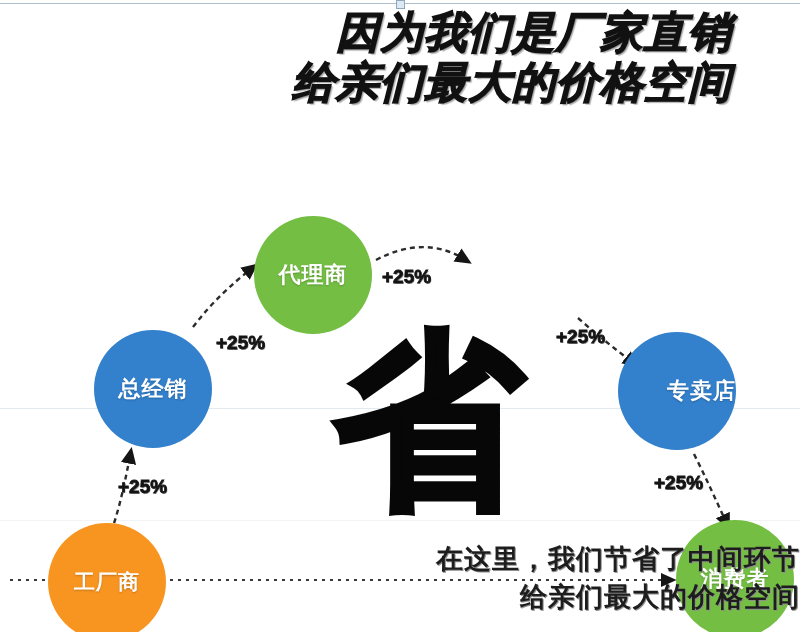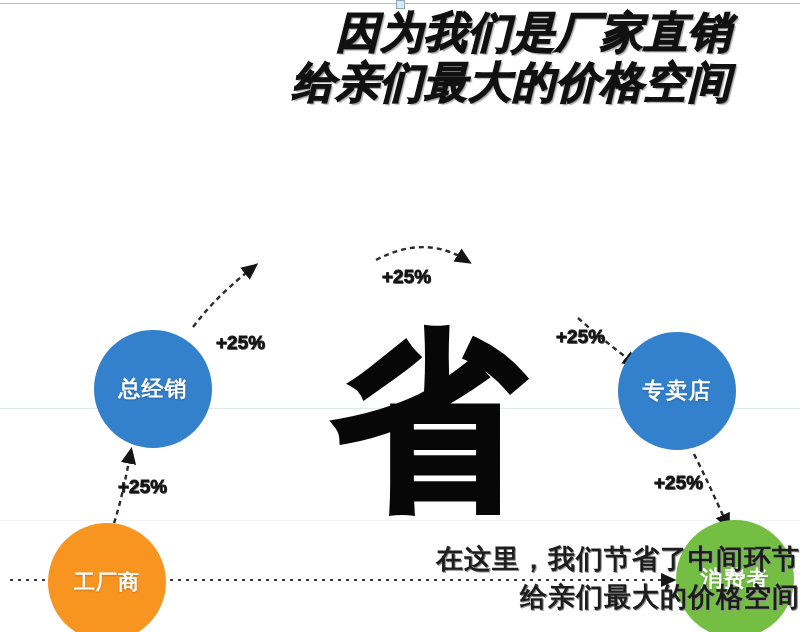--- a/index.html
+++ b/index.html
@@ -99,21 +99,21 @@
     color: #ffffff;
     font-weight: bold;
     font-size: 22px;
     letter-spacing: 1px;
     text-shadow: 0 1px 2px rgba(0,0,0,.22);
   }
   .node.n-factory   { left: 48px;  top: 523px; width: 118px; height: 118px; background: #f89521; font-size: 21px;}
   .node.n-general   { left: 94px; top: 330px; width: 118px; height: 118px; background: #3380cc; }
   .node.n-agent     { left: 254px; top: 216px; width: 118px; height: 118px; background: #74bf43; }
   .node.n-wholesale { left: 466px; top: 216px; width: 118px; height: 118px; background: #f89521; }
-  .node.n-store     { left: 618px; top: 332px; width: 118px; height: 118px; background: #3380cc; }
+  .node.n-store     { left: 618px; top: 332px; width: 118px; height: 118px; background: #3380cc; justify-content: flex-end; }
   .node.n-consumer  { left: 676px; top: 520px; width: 118px; height: 118px; background: #74bf43; }
 
   
   #arrows {
     position: absolute;
     left: 0; top: 0;
     width: 800px; height: 632px;
     pointer-events: none;
   }
 
@@ -186,20 +186,23 @@
   </svg>
 
   <div class="center-glyph">省</div>
 
   <div class="node n-factory">
     <span>工厂商</span>
   </div>
   <div class="node n-general">
     <span>总经销</span>
   </div>
+  <div class="node n-agent">
+    <span>代理商</span>
+  </div>
   <div class="node n-store">
     <span>专卖店</span>
   </div>
   <div class="node n-consumer">
     <span>消费者</span>
   </div>
 
   <div class="pct p1">+25%</div>
   <div class="pct p2">+25%</div>
   <div class="pct p3">+25%</div>

